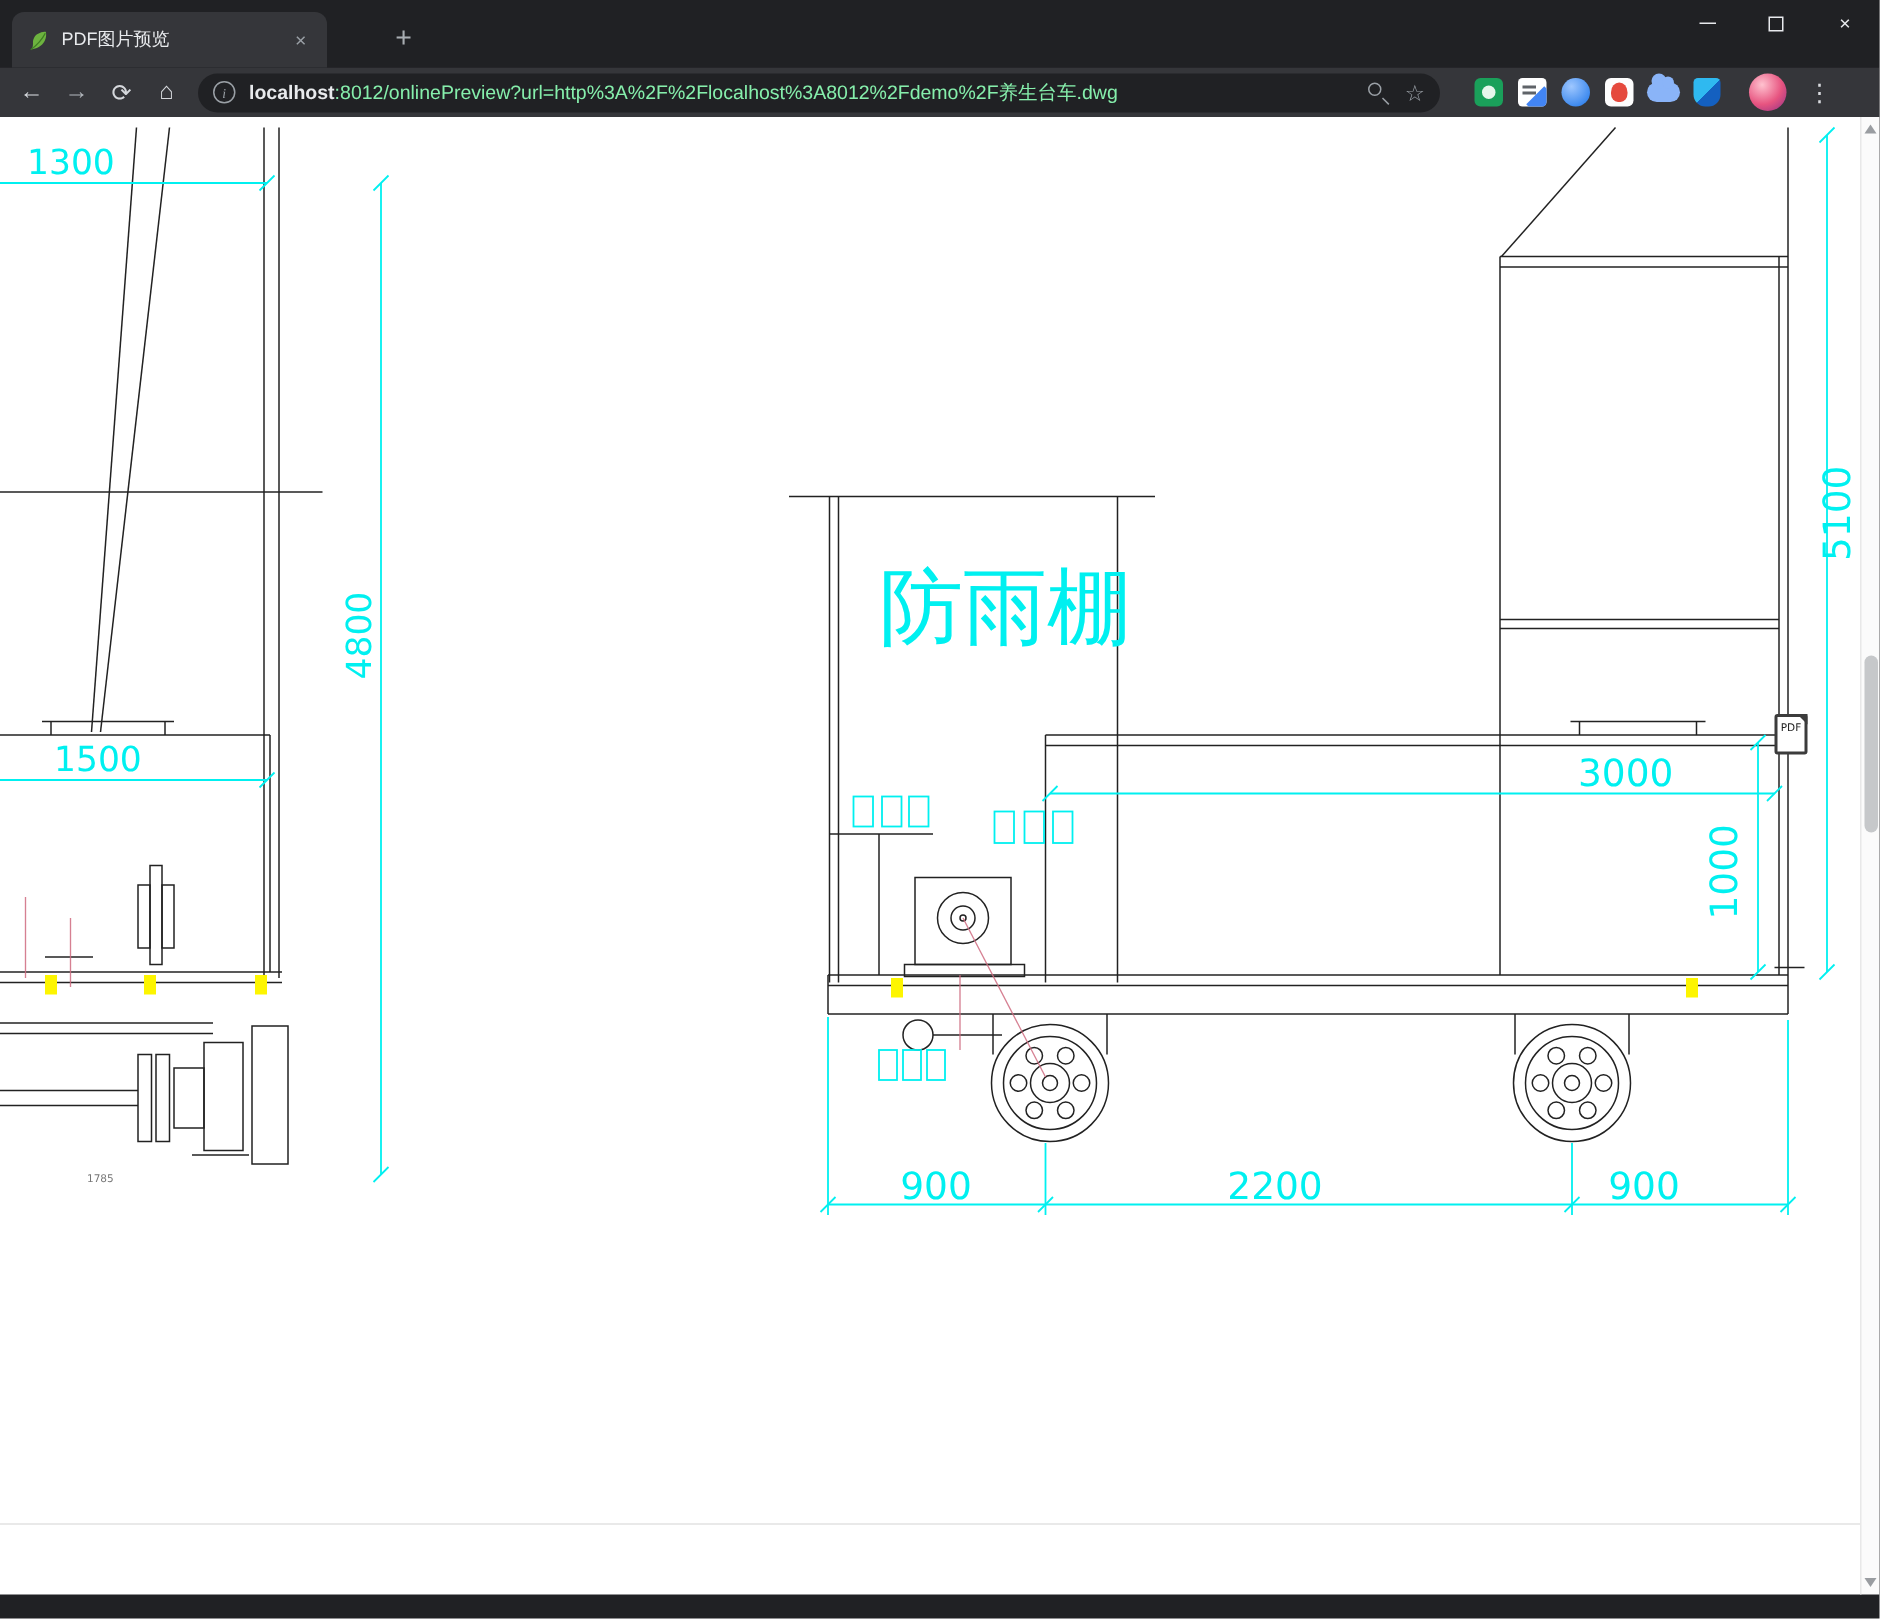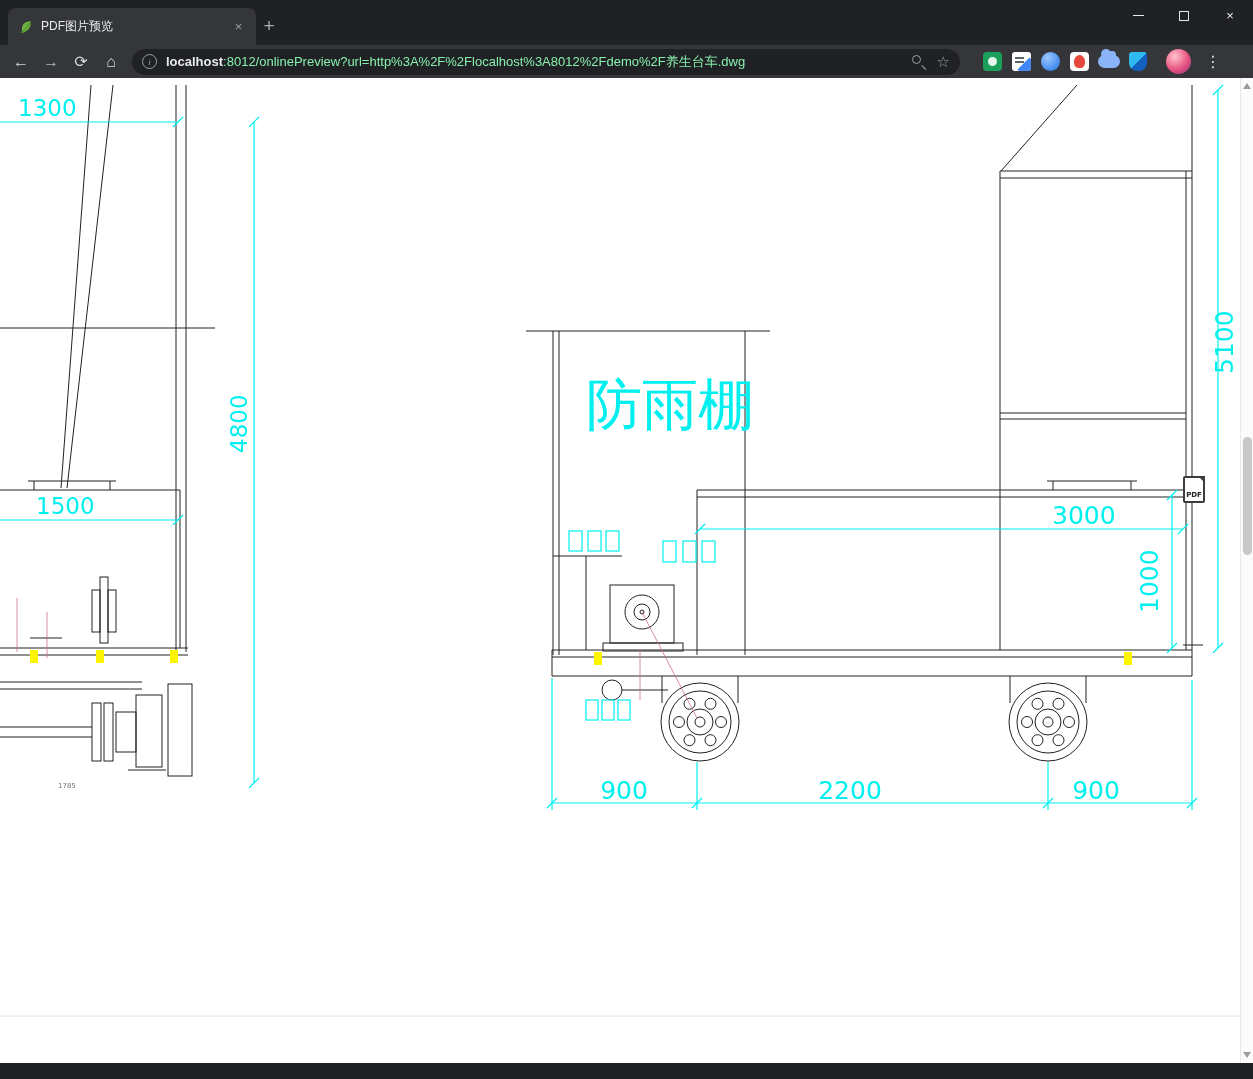--- a/index.html
+++ b/index.html
@@ -1,21 +1,21 @@
 <!DOCTYPE html>
 <html style="--dimension-cyan: #00f0f0; --line-black: #222222; --highlight-yellow: #fdf500; --leader-red: #cf6b80;"><head>
 <meta charset="utf-8">
 <style>
   *{box-sizing:border-box;margin:0;padding:0}
   html,body{width:1253px;height:1079px;overflow:hidden}
   body{background:#202124;font-family:"Liberation Sans","DejaVu Sans",sans-serif}
 
   
   .tabstrip{height:45px;background:#202124;position:relative}
-  .tab{position:absolute;left:8px;top:8px;width:248px;height:37px;background:#35363a;
+  .tab{position:absolute;left:8px;top:8px;width:210px;height:37px;background:#35363a;
        border-radius:8px 8px 0 0;display:flex;align-items:center;padding:0 9px;
        color:#e8eaed;font-size:12px;cursor:pointer}
   .favicon{width:16px;height:16px;margin-right:8px;flex:none}
   .tab-title{flex:1;white-space:nowrap;overflow:hidden}
   .tab-close{width:17px;height:17px;line-height:17px;text-align:center;color:#9aa0a6;
              font-size:13px;border-radius:50%;flex:none}
   .newtab{position:absolute;left:256px;top:13px;width:26px;height:26px;color:#a8adb2;
           font-size:19px;line-height:25px;text-align:center;border-radius:50%;cursor:pointer}
   .wincontrols{position:absolute;right:0;top:0;display:flex}
   .winbtn{width:46px;height:31px;display:flex;align-items:center;justify-content:center;
@@ -70,21 +70,21 @@
   .dimtxt{fill:var(--dimension-cyan,#00f0f0)}
   .hl{fill:var(--highlight-yellow,#fdf500);stroke:none}
   .leader{stroke:var(--leader-red,#cf6b80);stroke-width:.9;fill:none;opacity:.85}
   .cyanbox{stroke:var(--dimension-cyan,#00f0f0);fill:none;stroke-width:1.2}
 
   .pdf-float{position:absolute;left:1183px;top:398px;width:22px;height:27px;background:#fff;
              border:2px solid #3c3c3c;border-radius:2px;display:flex;align-items:flex-end;
              justify-content:center;cursor:pointer}
   .pdf-fold{position:absolute;right:-2px;top:-2px;width:0;height:0;
             border-left:7px solid transparent;border-top:7px solid #3c3c3c}
-  .pdf-label{font-size:7px;font-weight:bold;color:#222;margin-bottom:2px;font-family:"DejaVu Sans",sans-serif}
+  .pdf-label{font-size:7px;font-weight:normal;color:#222;margin-bottom:12px;font-family:"DejaVu Sans",sans-serif}
 
   
   .vscroll{width:13px;height:985px;background:#fbfbfb;border-left:1px solid #e8e8e8;position:relative}
   .vthumb{position:absolute;left:2px;top:359px;width:9px;height:118px;background:#c6c8ca;border-radius:5px}
   .varrow{position:absolute;left:2px;width:0;height:0;border-left:4px solid transparent;border-right:4px solid transparent}
   .varrow.up{top:5px;border-bottom:6px solid #9a9d a1}
   .varrow.up{border-bottom:6px solid #9a9da1}
   .varrow.down{bottom:5px;border-top:6px solid #9a9da1}
   .bottombar{height:16px;display:flex}
   .hscroll{width:1240px;height:16px;background:#27282b;position:relative}

